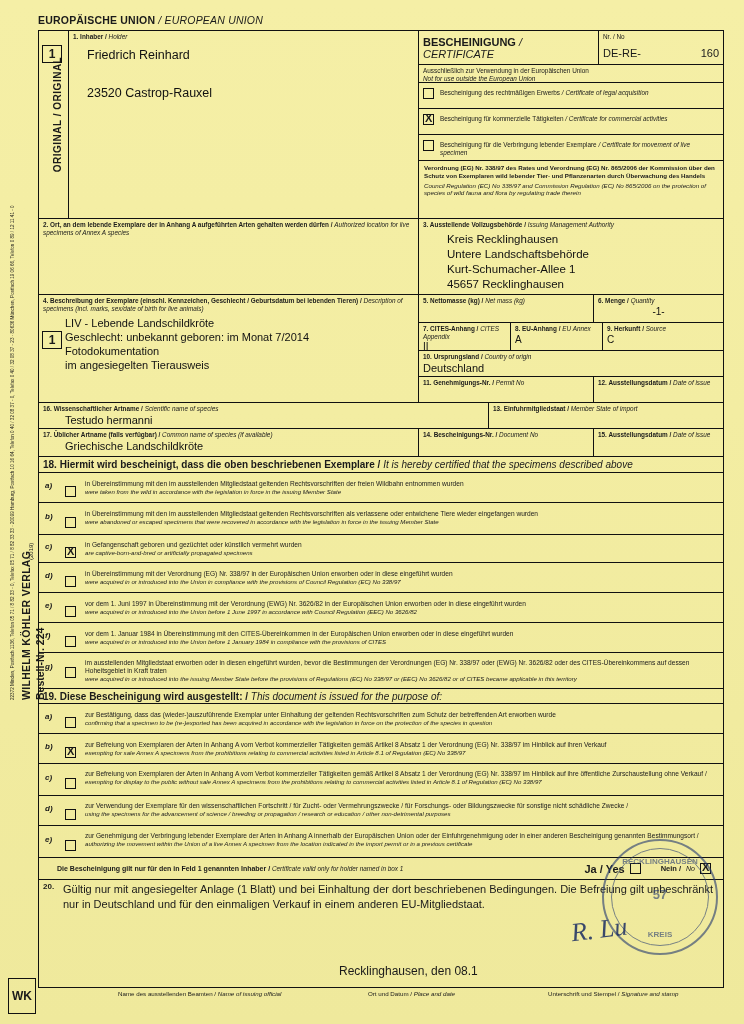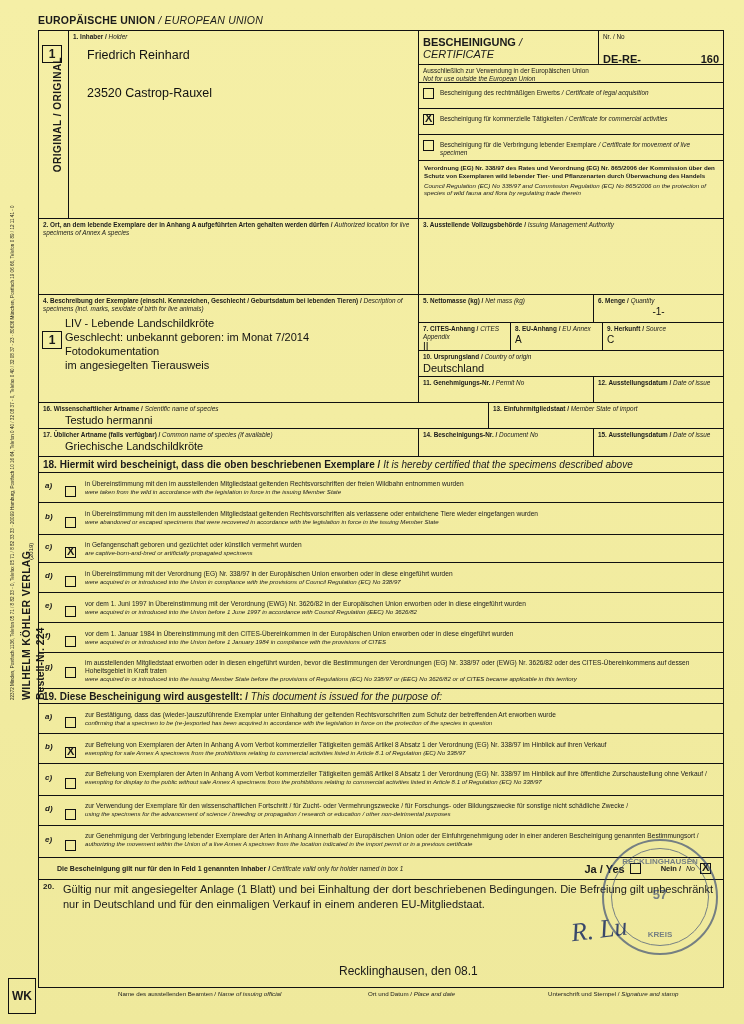--- a/index.html
+++ b/index.html
@@ -143,21 +143,21 @@
       </div>
 
       <div class="cell" style="left:380px;top:0;width:180px;height:34px;border-right:1.1px solid #111;">
         <div style="font-size:11px;font-weight:bold;margin-top:3px;">
           <span>BESCHEINIGUNG</span>
           <i style="font-weight:normal;">/ CERTIFICATE</i>
         </div>
       </div>
       <div class="cell" style="left:560px;top:0;width:124px;height:34px;border-right:none;">
         <div class="lab">Nr. / No</div>
-        <div style="font-size:11px;font-weight:bold;margin-top:12px;display:flex;justify-content:space-between;">
+        <div style="font-size:11px;font-weight:normal;margin-top:6px;display:flex;justify-content:space-between;">
           <span>DE-RE-</span>
           <span>160</span>
         </div>
       </div>
 
       <div class="cell" style="left:380px;top:34px;width:304px;height:18px;border-right:none;">
         <div class="lab">Ausschließlich zur Verwendung in der Europäischen Union</div>
         <div class="lab" style="font-style:italic;">Not for use outside the European Union</div>
       </div>
 
@@ -199,20 +199,26 @@
           <b>2. Ort, an dem lebende Exemplare der in Anhang A aufgeführten Arten gehalten werden dürfen /</b>
           <i>Authorized location for live specimens of Annex A species</i>
         </div>
         <div class="val"></div>
       </div>
 
       <div class="cell" style="left:380px;top:188px;width:304px;height:76px;border-right:none;">
         <div class="lab">
           <b>3. Ausstellende Vollzugsbehörde /</b>
           <i>Issuing Management Authority</i>
+        </div>
+        <div style="margin-left:24px;margin-top:2px;">
+          <div class="val" style="font-size:11.5px;line-height:15px;">Kreis Recklinghausen</div>
+          <div class="val" style="font-size:11.5px;line-height:15px;margin-top:0;">Untere Landschaftsbehörde</div>
+          <div class="val" style="font-size:11.5px;line-height:15px;margin-top:0;">Kurt-Schumacher-Allee 1</div>
+          <div class="val" style="font-size:11.5px;line-height:15px;margin-top:0;">45657 Recklinghausen</div>
         </div>
       </div>
 
       <div class="cell" style="left:0;top:264px;width:380px;height:108px;">
         <div class="lab">
           <b>4. Beschreibung der Exemplare (einschl. Kennzeichen, Geschlecht / Geburtsdatum bei lebenden Tieren) /</b>
           <i>Description of specimens (incl. marks, sex/date of birth for live animals)</i>
         </div>
         <div style="margin-left:22px;margin-top:4px;">
           <div class="val">LIV - Lebende Landschildkröte</div>

